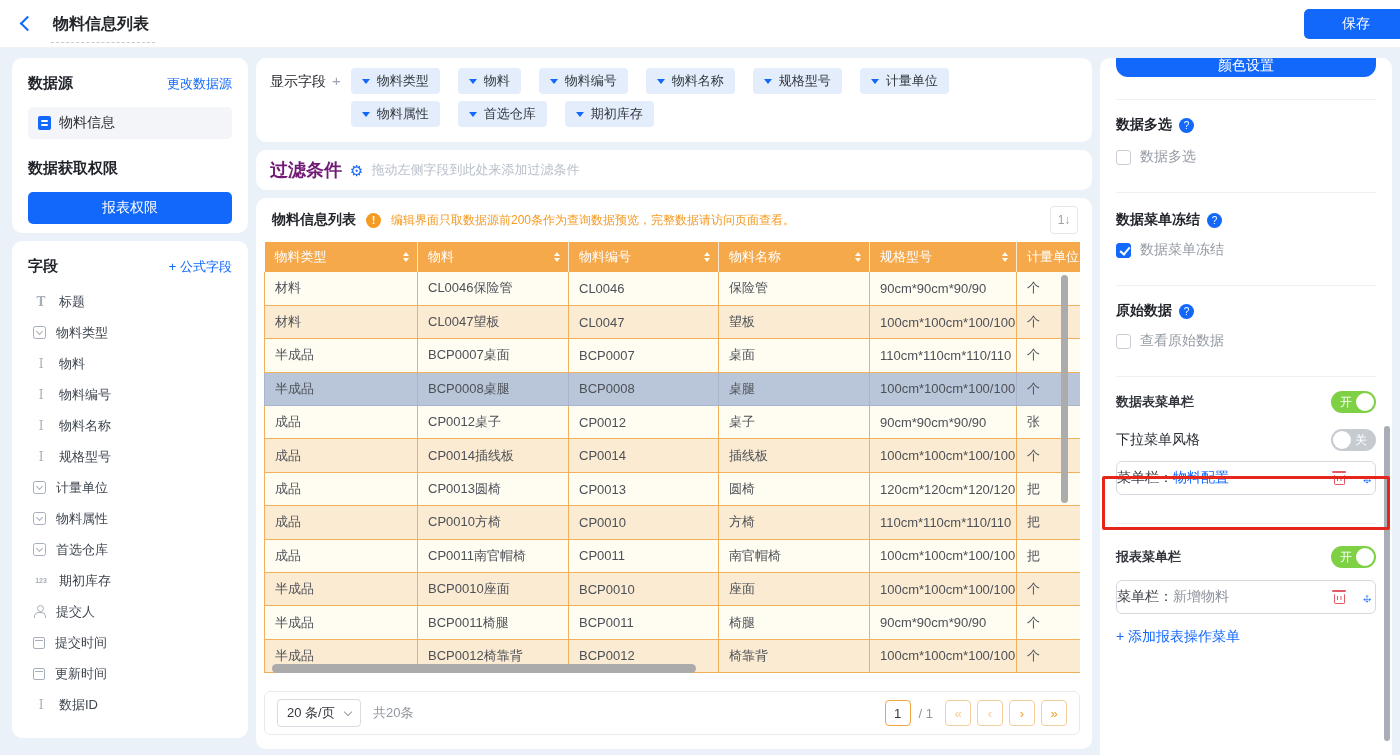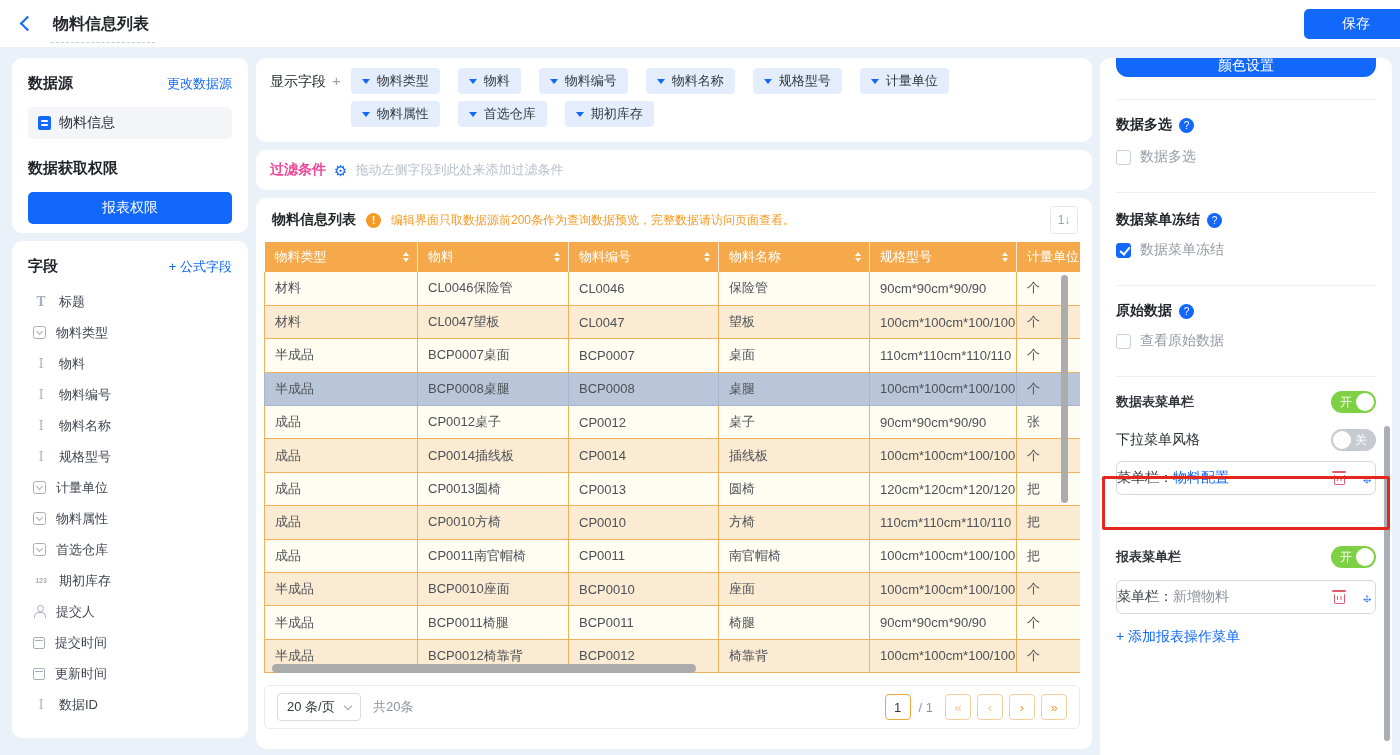--- a/index.html
+++ b/index.html
@@ -48,21 +48,21 @@
 .fi-cal::before{content:"";position:absolute;top:2px;left:1px;right:1px;height:1.5px;background:#a7afba}
 
 .disp-card{padding:10px 12px 8px;height:84px;display:flex;align-items:flex-start}
 .disp-label{font-size:14px;color:#23262b;margin:5px 4px 0 2px;white-space:nowrap}
 .disp-add{color:#9aa3b0;font-size:15px;margin:4px 10px 0 2px;cursor:pointer}
 .chips{width:700px;display:flex;flex-wrap:wrap;gap:7px 18px}
 .chip{height:26px;background:#E3EDFC;border-radius:4px;display:inline-flex;align-items:center;gap:7px;padding:0 11px;font-size:13px;color:#33373d;cursor:pointer}
 .tri{width:0;height:0;border-left:4px solid transparent;border-right:4px solid transparent;border-top:5px solid #1268FB}
 
 .filter-card{margin-top:8px;height:40px;display:flex;align-items:center;padding:0 14px;gap:8px}
-.f-label{font-weight:bold;font-size:14px;color:#ec4899}
+.f-label{font-weight:bold;font-size:18px;color:#701a75}
 .gear{color:#1268FB;font-size:15px;line-height:1}
 .f-ph{color:#b9c0ca;font-size:13px}
 
 .table-card{margin-top:8px;height:551px;padding:0 12px 0 8px;position:relative;overflow:hidden}
 .t-titlerow{display:flex;align-items:center;justify-content:space-between;height:44px;padding:0 2px 0 8px}
 .t-left{display:flex;align-items:center;gap:10px}
 .t-title{font-weight:bold;font-size:14px;color:#23262b}
 .warn-ic{width:15px;height:15px;border-radius:50%;background:#F59A23;color:#fff;font-size:11px;font-weight:bold;display:inline-flex;align-items:center;justify-content:center}
 .warn-text{color:#F59A23;font-size:12px}
 .sort-box{width:28px;height:28px;border:1px solid #e4e7ea;border-radius:4px;display:flex;align-items:center;justify-content:center;color:#9aa1aa;font-size:12px;background:#fff;cursor:pointer}
@@ -80,21 +80,21 @@
 .sorters{display:inline-flex;flex-direction:column;gap:2px;cursor:pointer}
 .s-up{width:0;height:0;border-left:3.5px solid transparent;border-right:3.5px solid transparent;border-bottom:4.5px solid rgba(255,255,255,.95)}
 .s-dn{width:0;height:0;border-left:3.5px solid transparent;border-right:3.5px solid transparent;border-top:4.5px solid rgba(255,255,255,.95)}
 td{height:33.4px;padding:0 10px;font-size:13px;color:#4d5157;background:#FFFCF2;border:1px solid #F2AF5C;border-top:none;overflow:hidden;white-space:nowrap}
 tr.alt td{background:#FBEBD3}
 tr.sel td{background:#B9C5D8;border-color:#A7B4CB}
 tr{cursor:pointer}
 .vthumb{position:absolute;left:797px;top:33px;width:7px;height:228px;background:#ACACAC;border-radius:4px;z-index:5;cursor:pointer}
 .hthumb{position:absolute;left:8px;top:422px;width:424px;height:9px;background:#ABABAB;border-radius:5px;z-index:5;cursor:pointer}
 
-.pager{margin-top:12px;height:44px;border:1px solid #e8eaee;border-radius:6px;display:flex;align-items:center;justify-content:space-between;padding:0 12px}
+.pager{margin-top:18px;height:44px;border:1px solid #e8eaee;border-radius:6px;display:flex;align-items:center;justify-content:space-between;padding:0 12px}
 .pgl{display:flex;align-items:center}
 .selbox{width:84px;height:28px;border:1px solid #d8dce2;border-radius:4px;display:flex;align-items:center;justify-content:space-between;padding:0 9px;font-size:13px;color:#33373d;cursor:pointer;background:#fff}
 .chev{width:6px;height:6px;border-right:1.4px solid #9aa1aa;border-bottom:1.4px solid #9aa1aa;transform:rotate(45deg);margin-top:-3px}
 .pg-total{margin-left:12px;color:#8f959e;font-size:13px}
 .pgr{display:flex;align-items:center;gap:6px}
 .pg-input{width:26px;height:26px;border:1px solid #F0A53F;border-radius:4px;display:flex;align-items:center;justify-content:center;font-size:13px;color:#33373d;background:#fff}
 .pg-suffix{color:#8f959e;font-size:13px;margin:0 6px 0 2px}
 .pgnav{width:26px;height:26px;border:1px solid #F5CEA0;border-radius:4px;background:#fff;color:#F59E2C;font-size:13px;cursor:pointer;font-family:inherit;line-height:1}
 .pgnav.pale{color:#F6C893}
 

